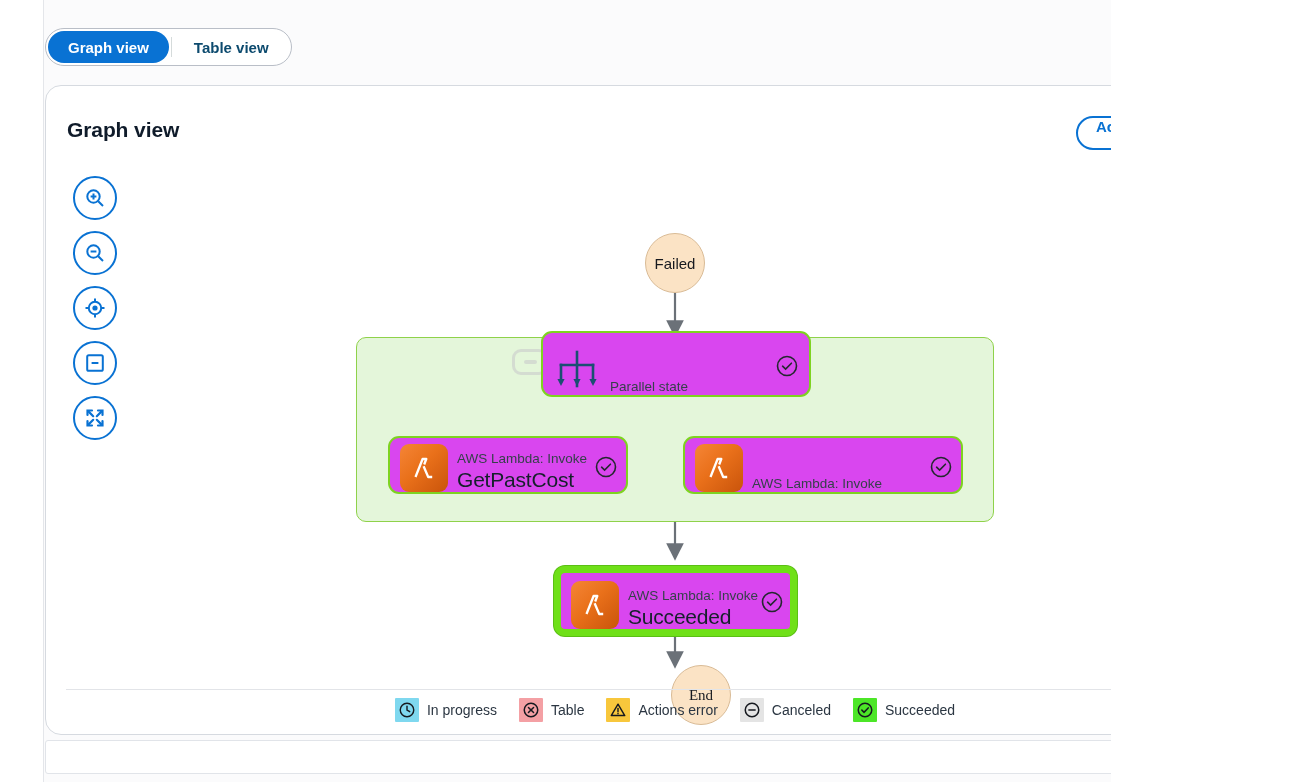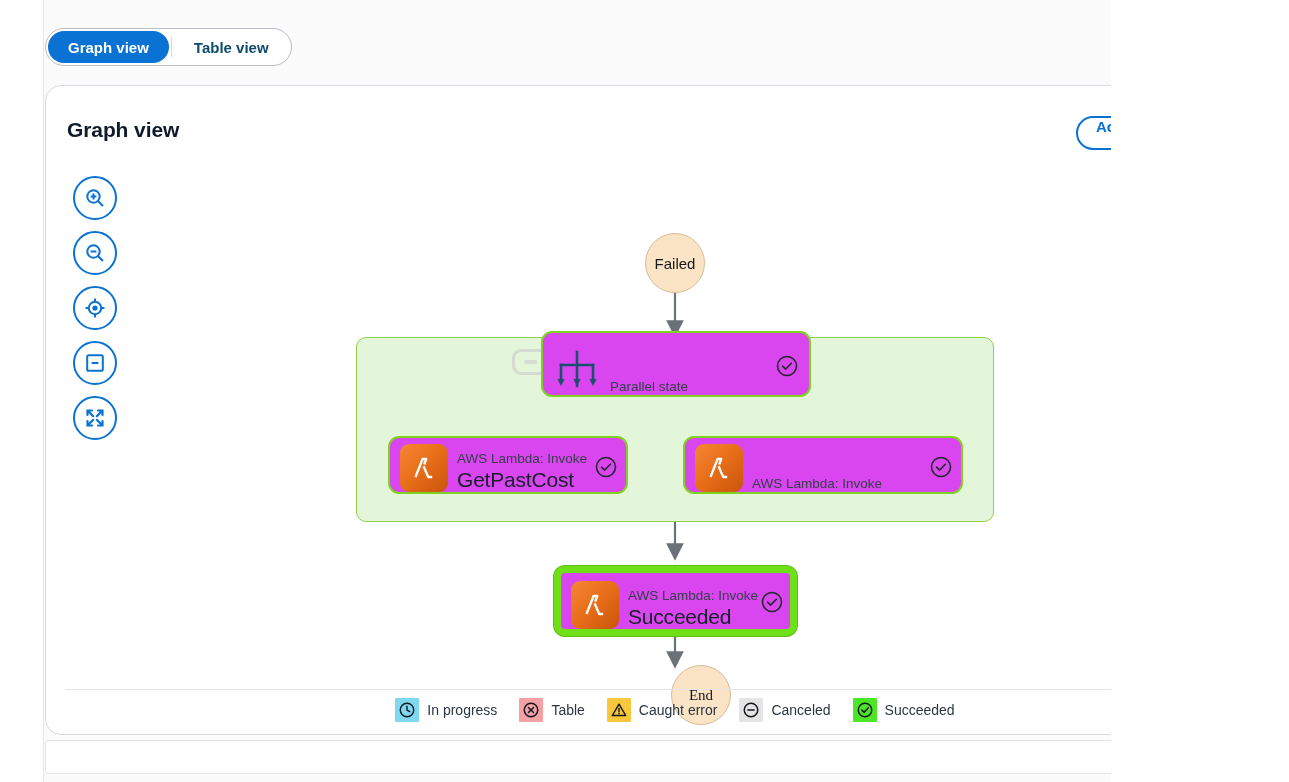--- a/index.html
+++ b/index.html
@@ -518,21 +518,21 @@
       </div>
 
       <div class="legend-item">
         <span class="legend-sq" style="background:#f8c73c;">
           <svg width="18" height="18" viewBox="0 0 24 24" fill="none" stroke="#16191f" stroke-width="1.9" stroke-linejoin="round">
             <path d="M12 4.2 L21 19.4 H3 Z"></path>
             <line x1="12" y1="10" x2="12" y2="14.4" stroke-linecap="round"></line>
             <line x1="12" y1="16.6" x2="12" y2="16.9" stroke-linecap="round"></line>
           </svg>
         </span>
-        <span>Caught error</span>
+        <span>Actions error</span>
       </div>
 
       <div class="legend-item">
         <span class="legend-sq" style="background:#e4e4e4;">
           <svg width="18" height="18" viewBox="0 0 24 24" fill="none" stroke="#16191f" stroke-width="2">
             <circle cx="12" cy="12" r="9"></circle>
             <line x1="7.8" y1="12" x2="16.2" y2="12" stroke-linecap="round"></line>
           </svg>
         </span>
         <span>Canceled</span>

